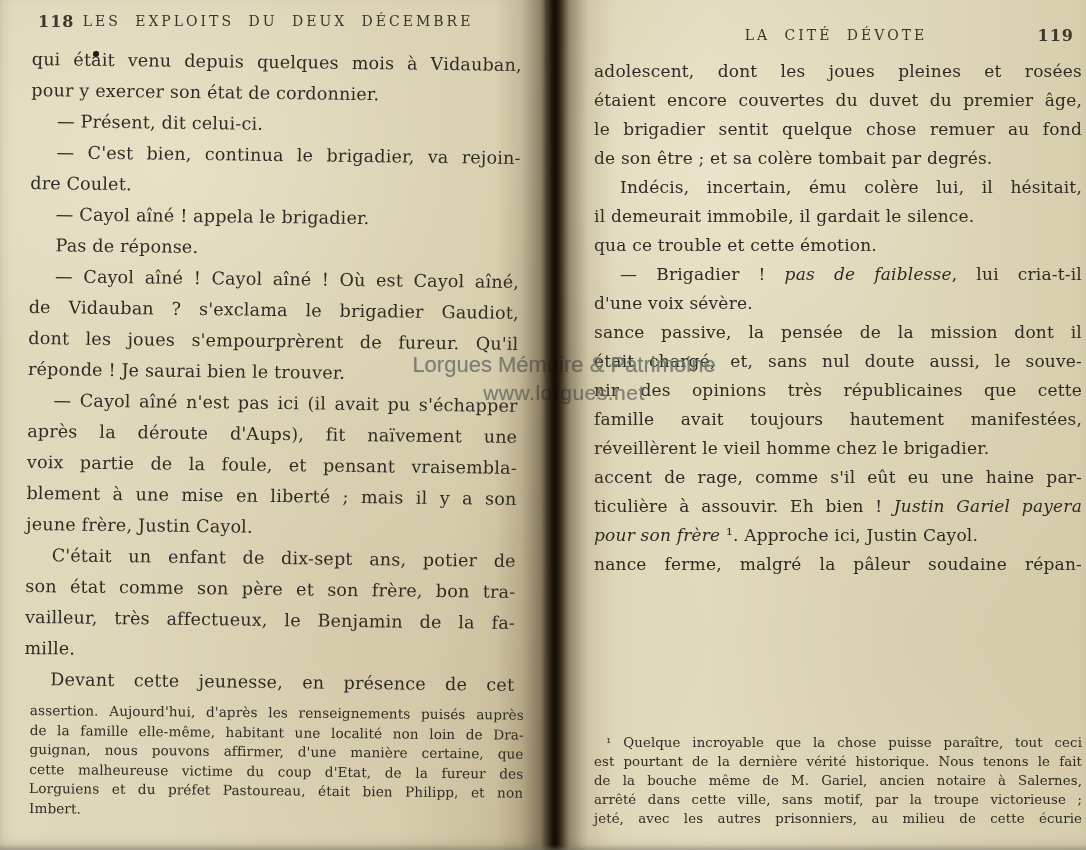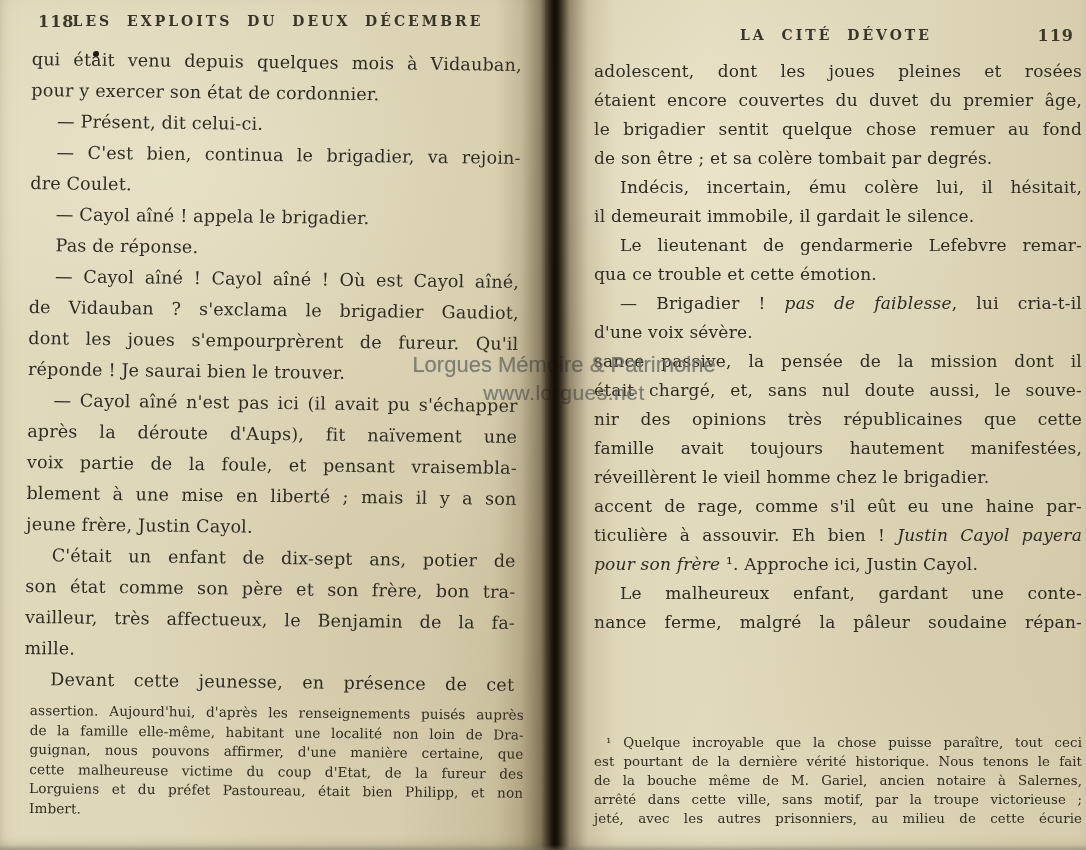--- a/index.html
+++ b/index.html
@@ -48,21 +48,21 @@
   
   .header{position:absolute;z-index:2;color:#3a362b;}
   .hdr-left{left:32px;top:12px;width:492px;}
   .hdr-right{left:590px;top:26px;width:492px;}
   .pagenum{
     position:absolute;top:0;font-size:16px;font-weight:bold;letter-spacing:1px;color:#3c382c;
   }
   .pagenum-left{left:6px;}
   .pagenum-right{right:8px;}
   .running-title{
-    text-align:center;font-size:14px;font-weight:bold;letter-spacing:3px;word-spacing:7px;
+    text-align:center;font-size:14px;font-weight:normal;letter-spacing:3px;word-spacing:7px;
     padding-top:1px;color:#39352a;
   }
 
   
   .textblock{position:absolute;z-index:2;color:#2e2b24;}
   .body-left{left:32px;top:44px;width:490px;font-size:17.5px;line-height:31px;
     transform:rotate(.7deg);transform-origin:0 0;}
   .body-right{left:594px;top:57px;width:488px;font-size:17px;line-height:29px;}
   .line{text-align:justify;text-align-last:justify;letter-spacing:.2px;}
   .line.end{text-align-last:left;}
@@ -136,33 +136,31 @@
       <div class="line end">mille.</div>
       <div class="line ind">Devant cette jeunesse, en présence de cet</div>
     </div>
   <div class="textblock body-right" id="right-body">
       <div class="line">adolescent, dont les joues pleines et rosées</div>
       <div class="line">étaient encore couvertes du duvet du premier âge,</div>
       <div class="line">le brigadier sentit quelque chose remuer au fond</div>
       <div class="line end">de son être ; et sa colère tombait par degrés.</div>
       <div class="line ind">Indécis, incertain, ému colère lui, il hésitait,</div>
       <div class="line end">il demeurait immobile, il gardait le silence.</div>
-      <div class="line ind">Le lieutenant de gendarmerie Lefebvre remar-</div>
       <div class="line end">qua ce trouble et cette émotion.</div>
       <div class="line ind">— Brigadier ! <i>pas de faiblesse</i>, lui cria-t-il</div>
       <div class="line end">d'une voix sévère.</div>
       <div class="line">sance passive, la pensée de la mission dont il</div>
       <div class="line">était chargé, et, sans nul doute aussi, le souve-</div>
       <div class="line">nir des opinions très républicaines que cette</div>
       <div class="line">famille avait toujours hautement manifestées,</div>
       <div class="line end">réveillèrent le vieil homme chez le brigadier.</div>
       <div class="line">accent de rage, comme s'il eût eu une haine par-</div>
-      <div class="line">ticulière à assouvir. Eh bien ! <i>Justin Cayol payera</i></div>
+      <div class="line">ticulière à assouvir. Eh bien ! <i>Justin Gariel payera</i></div>
       <div class="line end"><i>pour son frère</i> ¹. Approche ici, Justin Cayol.</div>
-      <div class="line ind">Le malheureux enfant, gardant une conte-</div>
       <div class="line">nance ferme, malgré la pâleur soudaine répan-</div>
     </div>
 
   <div class="textblock footnote-left" id="left-footnote">
       <div class="line">assertion. Aujourd'hui, d'après les renseignements puisés auprès</div>
       <div class="line">de la famille elle-même, habitant une localité non loin de Dra-</div>
       <div class="line">guignan, nous pouvons affirmer, d'une manière certaine, que</div>
       <div class="line">cette malheureuse victime du coup d'Etat, de la fureur des</div>
       <div class="line">Lorguiens et du préfet Pastoureau, était bien Philipp, et non</div>
       <div class="line end">Imbert.</div>

